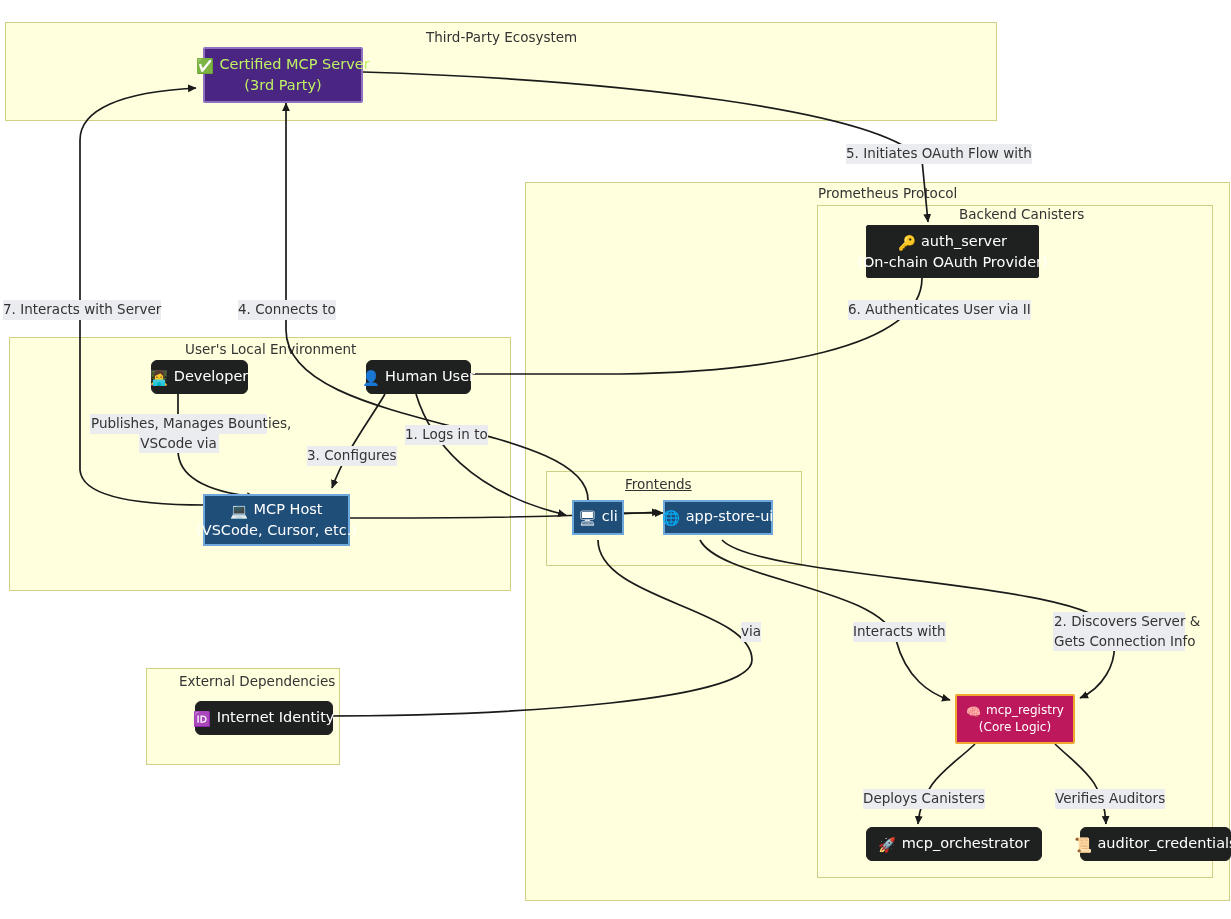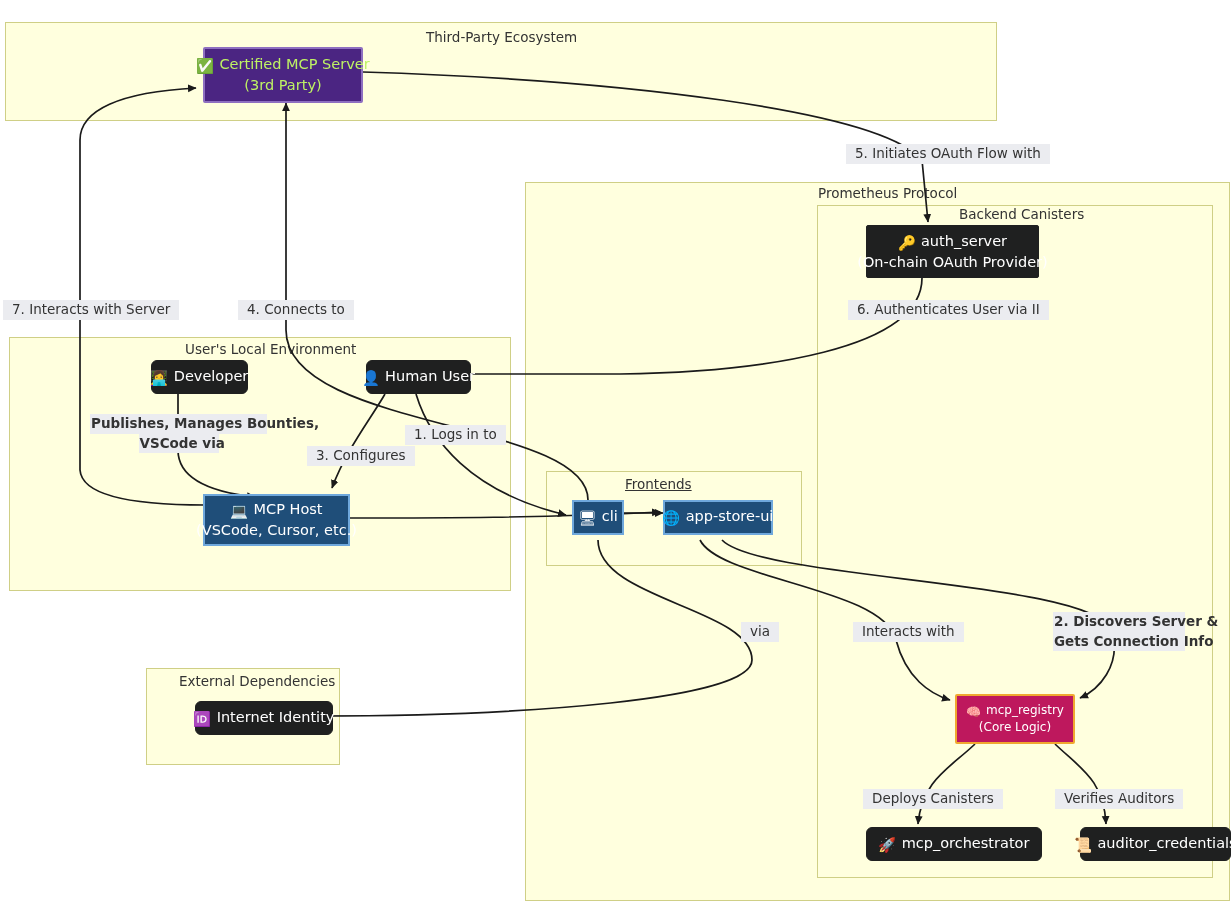--- a/index.html
+++ b/index.html
@@ -20,23 +20,23 @@
   .dark{background:#1f2020;border:1px solid #1f2020;color:#ffffff;
         border-radius:6px;font-size:14.5px;margin-left:21px;}
   
   .blue{background:#1f4e79;border:2px solid #6fa8dc;color:#ffffff;font-size:14.5px;}
   
   .purple{background:#4b2582;border:2px solid #8e6fc0;color:#bef264;font-size:14.5px;}
   
   .core{background:#be185d;border:2px solid #f0a830;color:#ffffff;font-size:12px;}
 
   .edge-label{position:absolute;font-size:13.5px;color:#333333;background:#ebecf0;
-              white-space:nowrap;line-height:1.45;padding:0 9px;}
+              white-space:nowrap;line-height:1.45;padding:0 0;}
   .edge-label.two{background:transparent;padding:0;}
-  .edge-label.two span{background:#ebecf0;display:block;padding:0 1px;font-weight:bold;}
+  .edge-label.two span{background:#ebecf0;display:block;padding:0 1px;}
 </style>
 </head>
 <body>
 
 <div id="stage">
 
   <div class="subgraph" style="left:5px;top:22px;width:992px;height:99px;"></div>
   <div class="sg-label" style="left:426px;top:29px;">Third-Party Ecosystem</div>
 
   <div class="subgraph" style="left:525px;top:182px;width:705px;height:719px;"></div>

